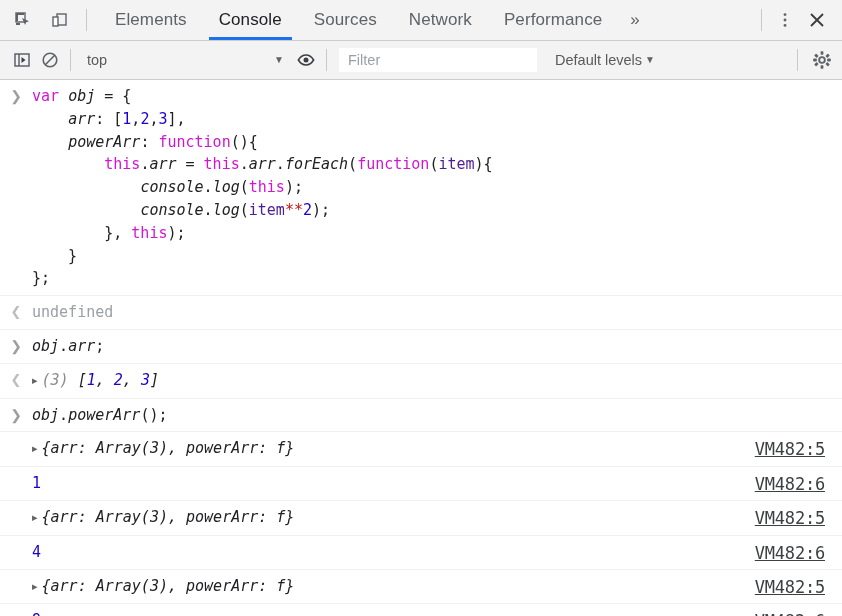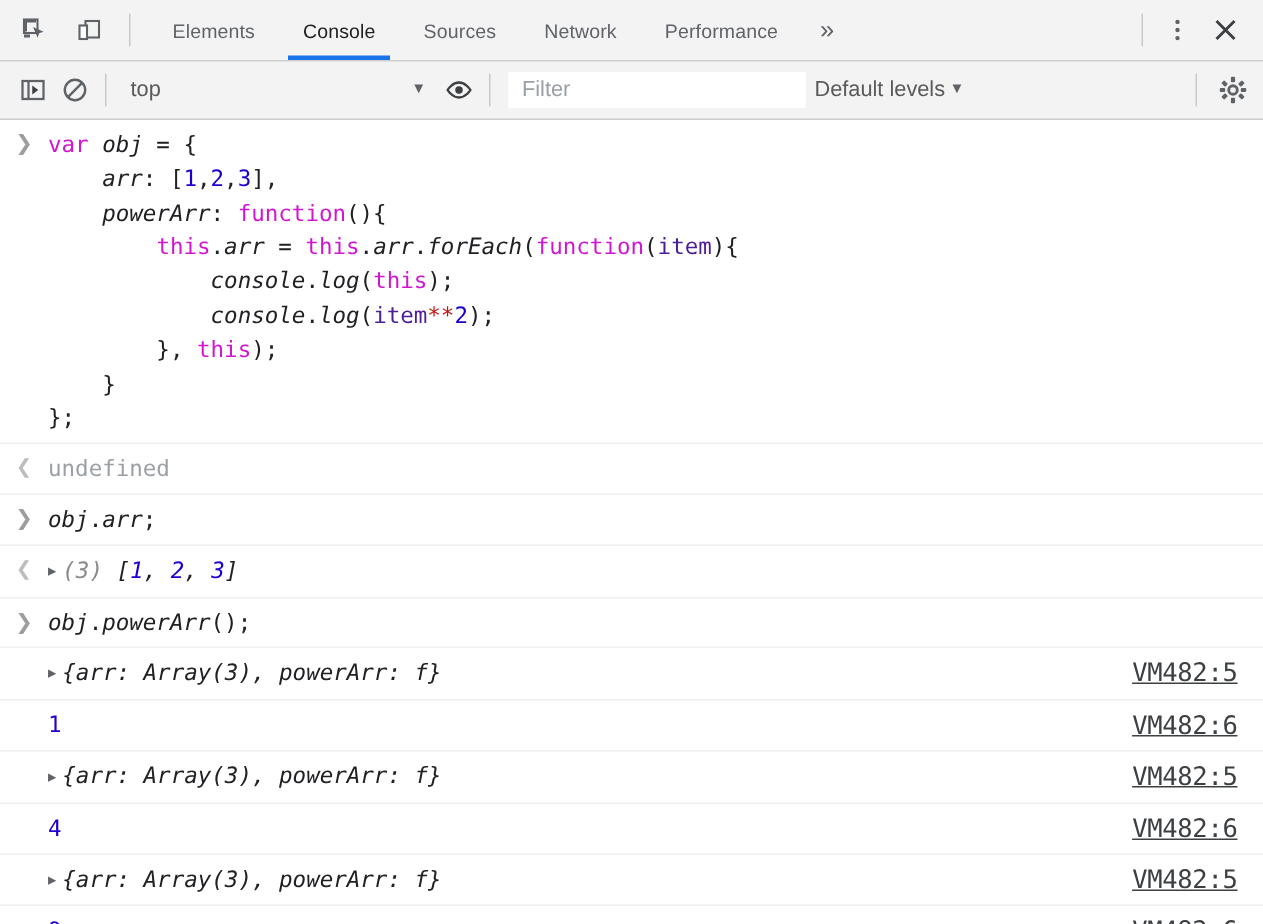--- a/index.html
+++ b/index.html
@@ -24,21 +24,21 @@
   .tb-icon {
     width:30px; height:30px;
     display:flex; align-items:center; justify-content:center;
     cursor:pointer;
   }
   .vsep { width:1px; height:22px; background:#c9c9c9; align-self:center; margin:0 6px; }
   .tabs { display:flex; align-items:stretch; flex:0 0 auto; }
   .tab {
     display:flex; align-items:center; justify-content:center;
     padding:16px 16px;
-    font-size:13px; color:#5f6368;
+    font-size:17px; color:#5f6368;
     cursor:pointer; position:relative; white-space:nowrap;
     letter-spacing:0.1px;
   }
   .tab.active { color:#202124; }
   .tab.active::after {
     content:""; position:absolute; left:6px; right:6px; bottom:0;
     height:3px; background:#1a73e8;
   }
   .tab.overflow { padding:0 12px; font-size:17px; color:#5f6368; }
   .tb-right { margin-left:auto; display:flex; align-items:center; padding-right:10px; gap:2px; }
@@ -68,21 +68,21 @@
     flex:0 0 auto; width:198px; height:24px;
     background:#ffffff; border:1px solid #ffffff;
     margin-left:6px;
     font-size:14.5px; color:#8b5cf6;
     font-family:"Liberation Sans", sans-serif;
     padding:0 8px; outline:none;
   }
   .filter-input::placeholder { color:#9aa0a6; opacity:1; }
   .levels {
     display:flex; align-items:center; gap:3px;
-    padding:0 6px;
+    margin-left:12px; padding:0 6px;
     font-size:14.5px; color:#5a5a5a; cursor:pointer; white-space:nowrap;
   }
   .fb-right { margin-left:auto; display:flex; align-items:center; gap:4px; }
 
   
   .console { flex:1; overflow:hidden; background:#fff; position:relative; }
 
   .msg {
     position:relative;
     display:flex; align-items:flex-start;

